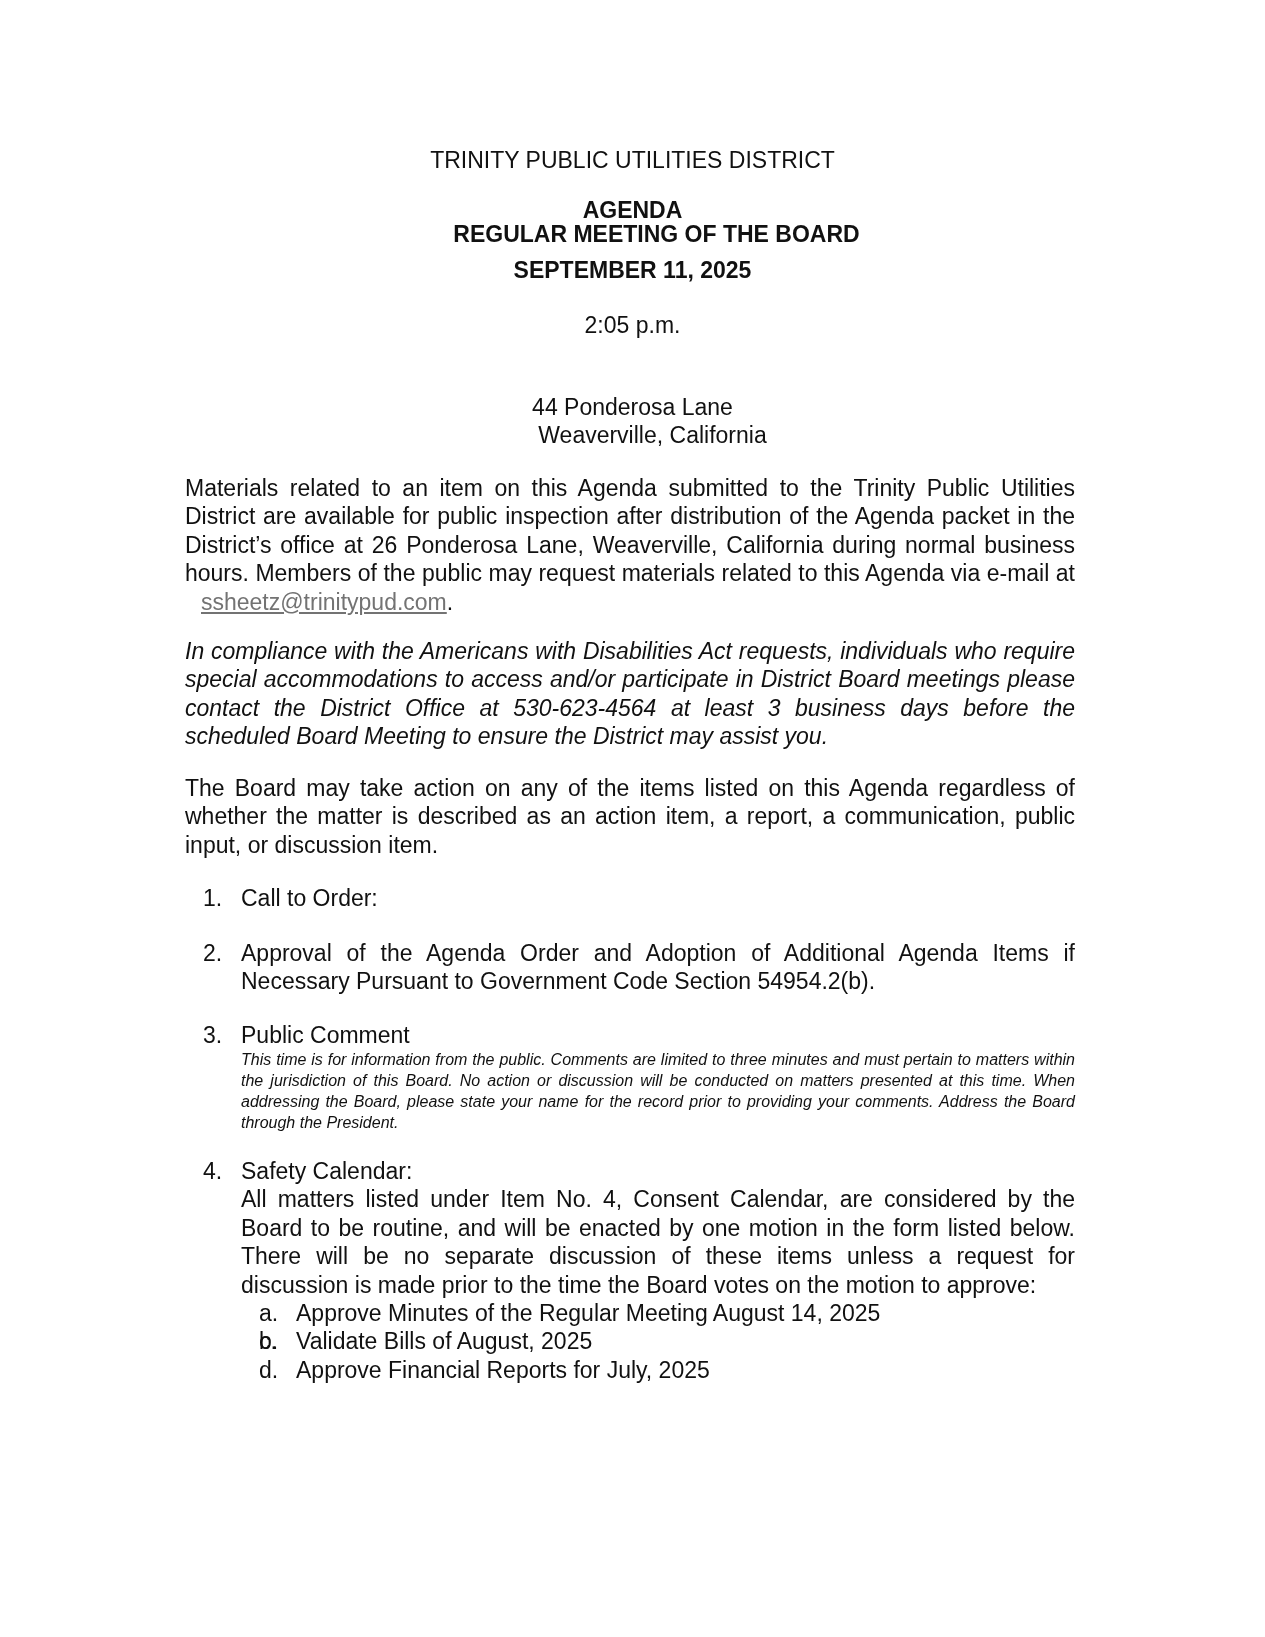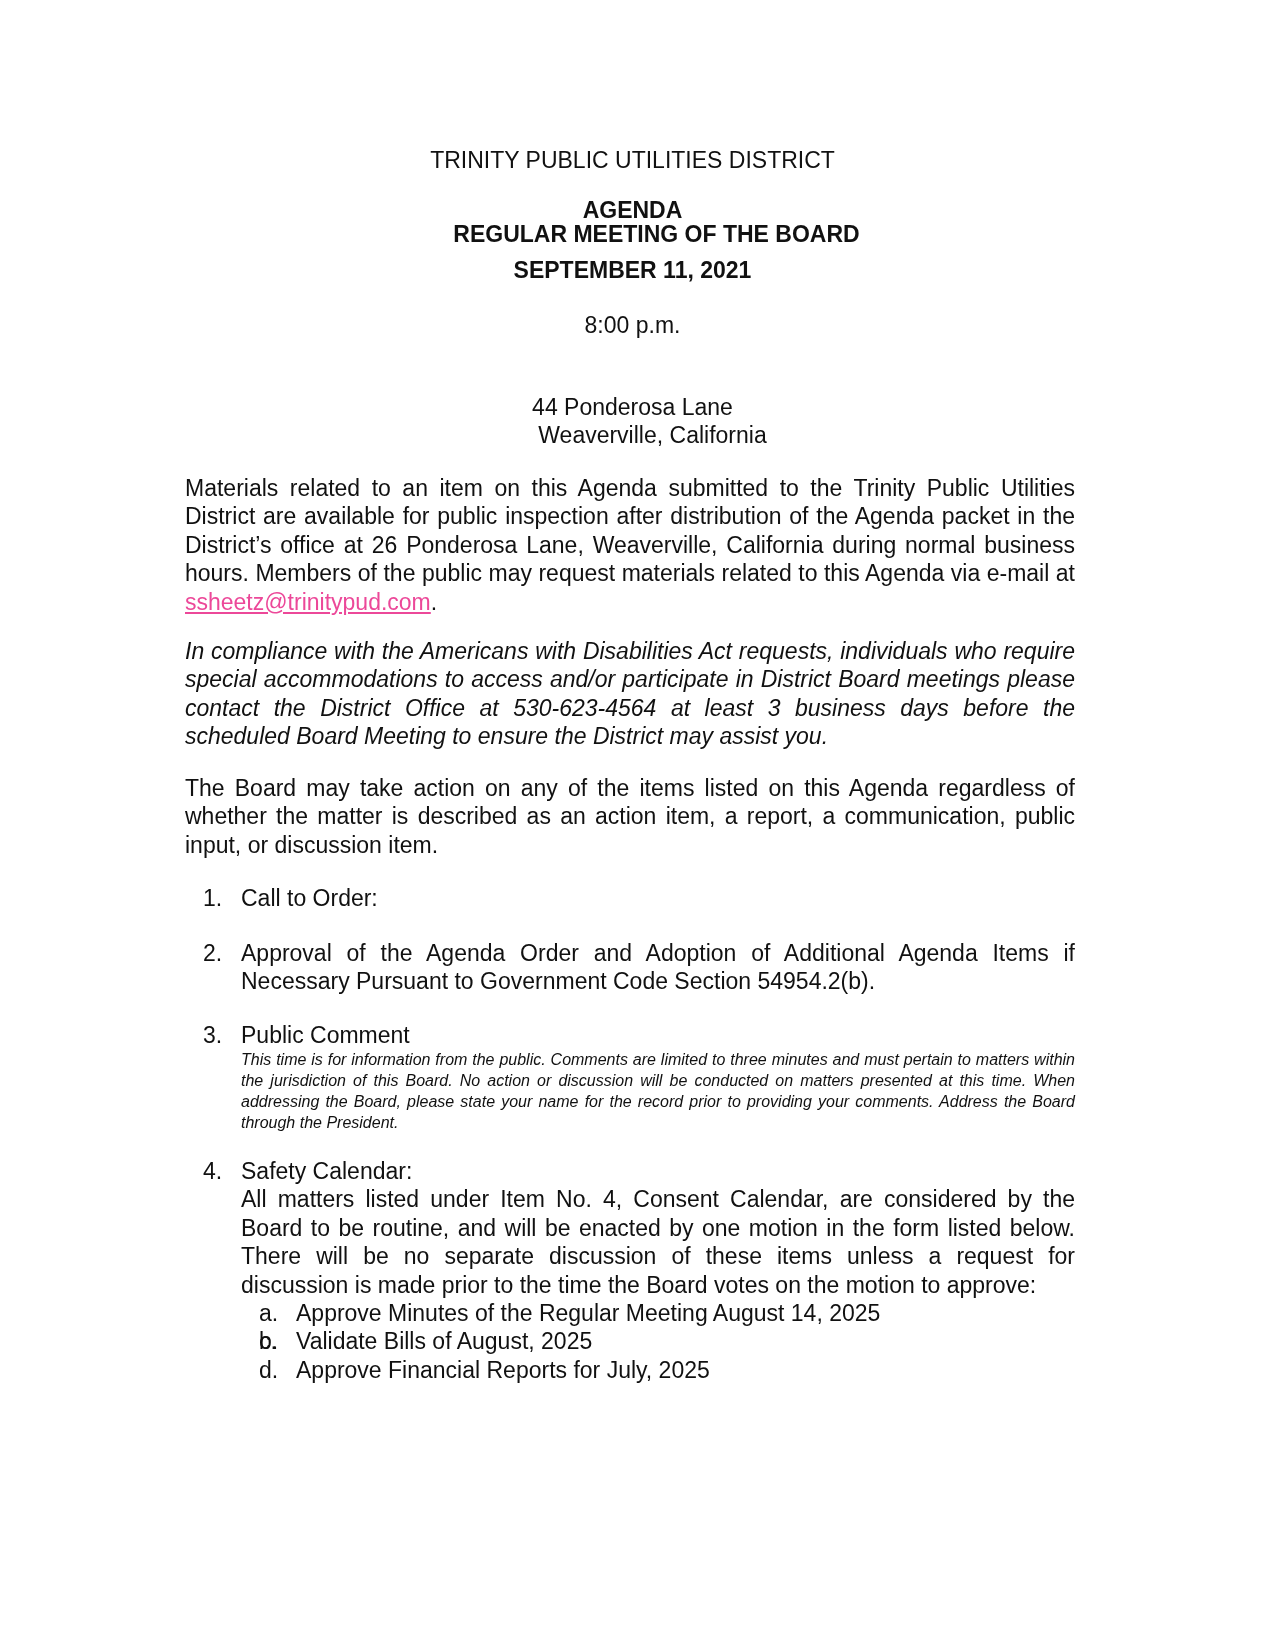--- a/index.html
+++ b/index.html
@@ -9,43 +9,43 @@
   }
   .page { position: absolute; left: 0; top: 0; width: 1265px; height: 1412px; }
   .center { position: absolute; left: 0; width: 1265px; text-align: center; font-size: 23px; line-height: 28px; }
   .bold { font-weight: bold; }
   .para {
     position: absolute; left: 185px; width: 890px;
     font-size: 23px; line-height: 28.4px; text-align: justify;
     text-align-last: left;
   }
   .italic { font-style: italic; }
-  a.email { color: #ec4899; text-decoration: underline; }
+  a.email { color: #737373; text-decoration: underline; margin-left: 16px; }
   .item { position: absolute; left: 185px; width: 890px; font-size: 23px; line-height: 28.4px; }
   .num { position: absolute; left: 18px; top: 0; }
   .item-body { margin-left: 56px; text-align: justify; text-align-last: left; }
   .small-italic {
     font-style: italic; font-size: 16px; line-height: 21px; text-align: justify; text-align-last: left;
     margin-left: 56px;
   }
   .subitem { position: relative; margin-left: 56px; padding-left: 55px; }
   .subitem .letter { position: absolute; left: 18px; top: 0; }
 </style>
 </head>
 <body>
 
 <div class="page">
 
   <div class="center" style="top:146px;">TRINITY PUBLIC UTILITIES DISTRICT</div>
 
   <div class="center bold" style="top:196px;">AGENDA</div>
   <div class="center bold" style="top:220px;margin-left:24px;">REGULAR MEETING OF THE BOARD</div>
-  <div class="center bold" style="top:256px;">SEPTEMBER 11, 2021</div>
+  <div class="center bold" style="top:256px;">SEPTEMBER 11, 2025</div>
 
-  <div class="center" style="top:311px;">8:00 p.m.</div>
+  <div class="center" style="top:311px;">2:05 p.m.</div>
 
   <div class="center" style="top:393px;">44 Ponderosa Lane</div>
   <div class="center" style="top:421px;padding-left:20px;">Weaverville, California</div>
 
   <div class="para" style="top:474px;"><span>Materials related to an item on this Agenda submitted to the Trinity Public Utilities District are available for public inspection after distribution of the Agenda packet in the District’s office at 26 Ponderosa Lane, Weaverville, California during normal business hours. Members of the public may request materials related to this Agenda via e-mail at </span><a class="email" href="#">ssheetz@trinitypud.com</a><span>.</span></div>
 
   <div class="para italic" style="top:637px;">In compliance with the Americans with Disabilities Act requests, individuals who require special accommodations to access and/or participate in District Board meetings please contact the District Office at 530-623-4564 at least 3 business days before the scheduled Board Meeting to ensure the District may assist you.</div>
 
   <div class="para" style="top:774px;">The Board may take action on any of the items listed on this Agenda regardless of whether the matter is described as an action item, a report, a communication, public input, or discussion item.</div>
 

